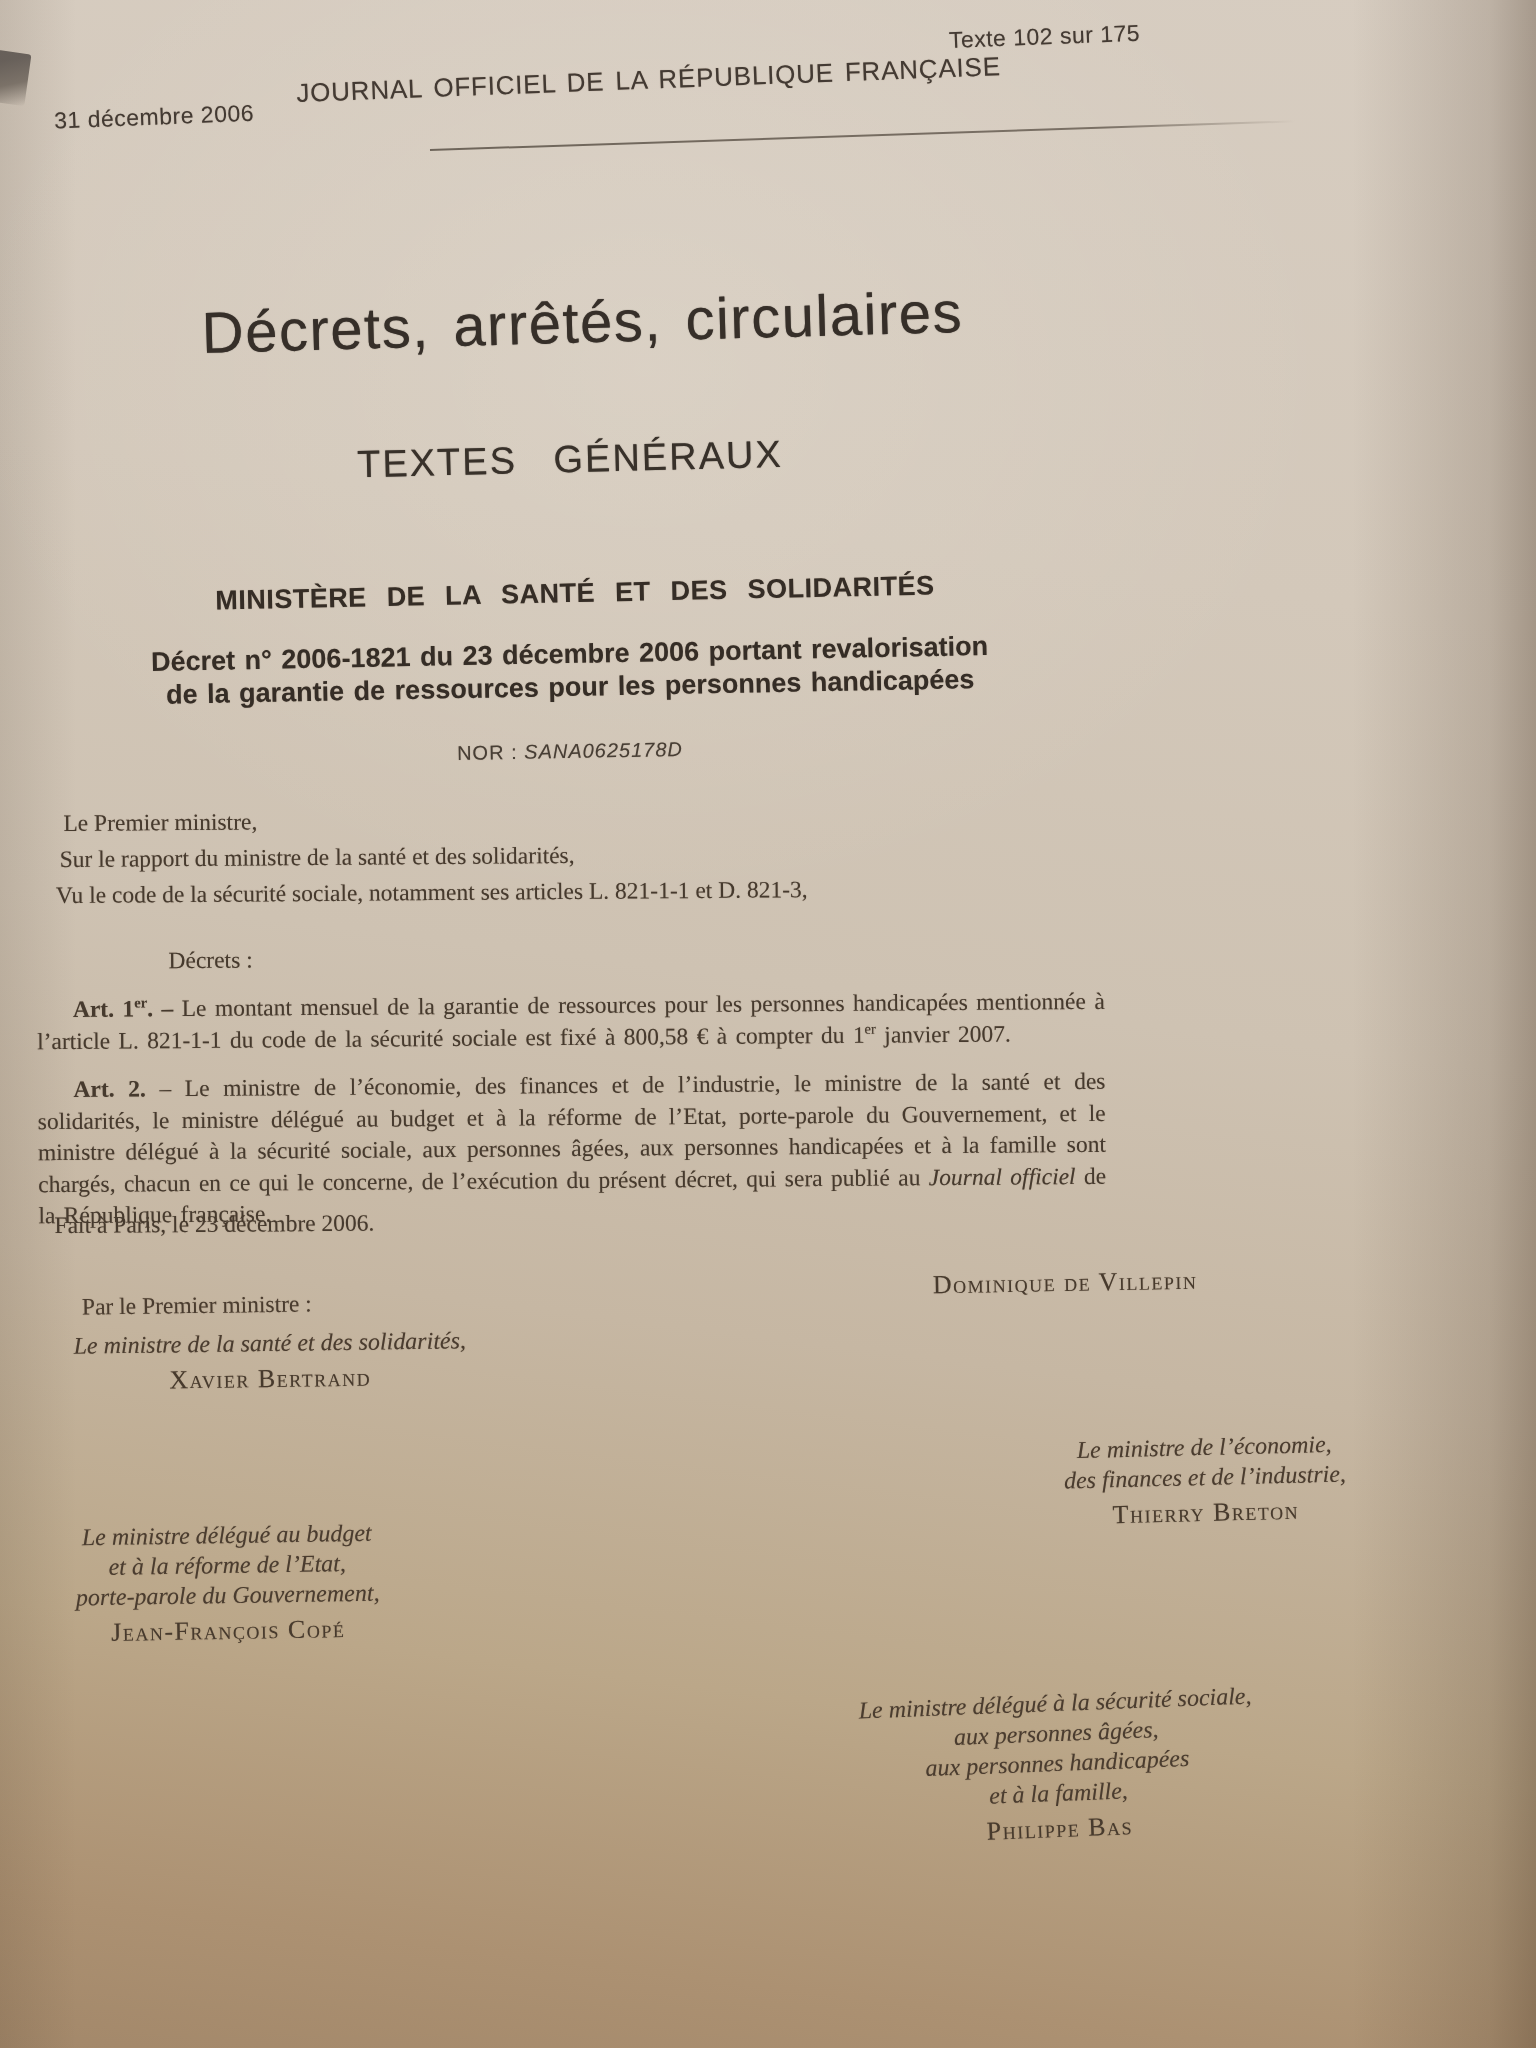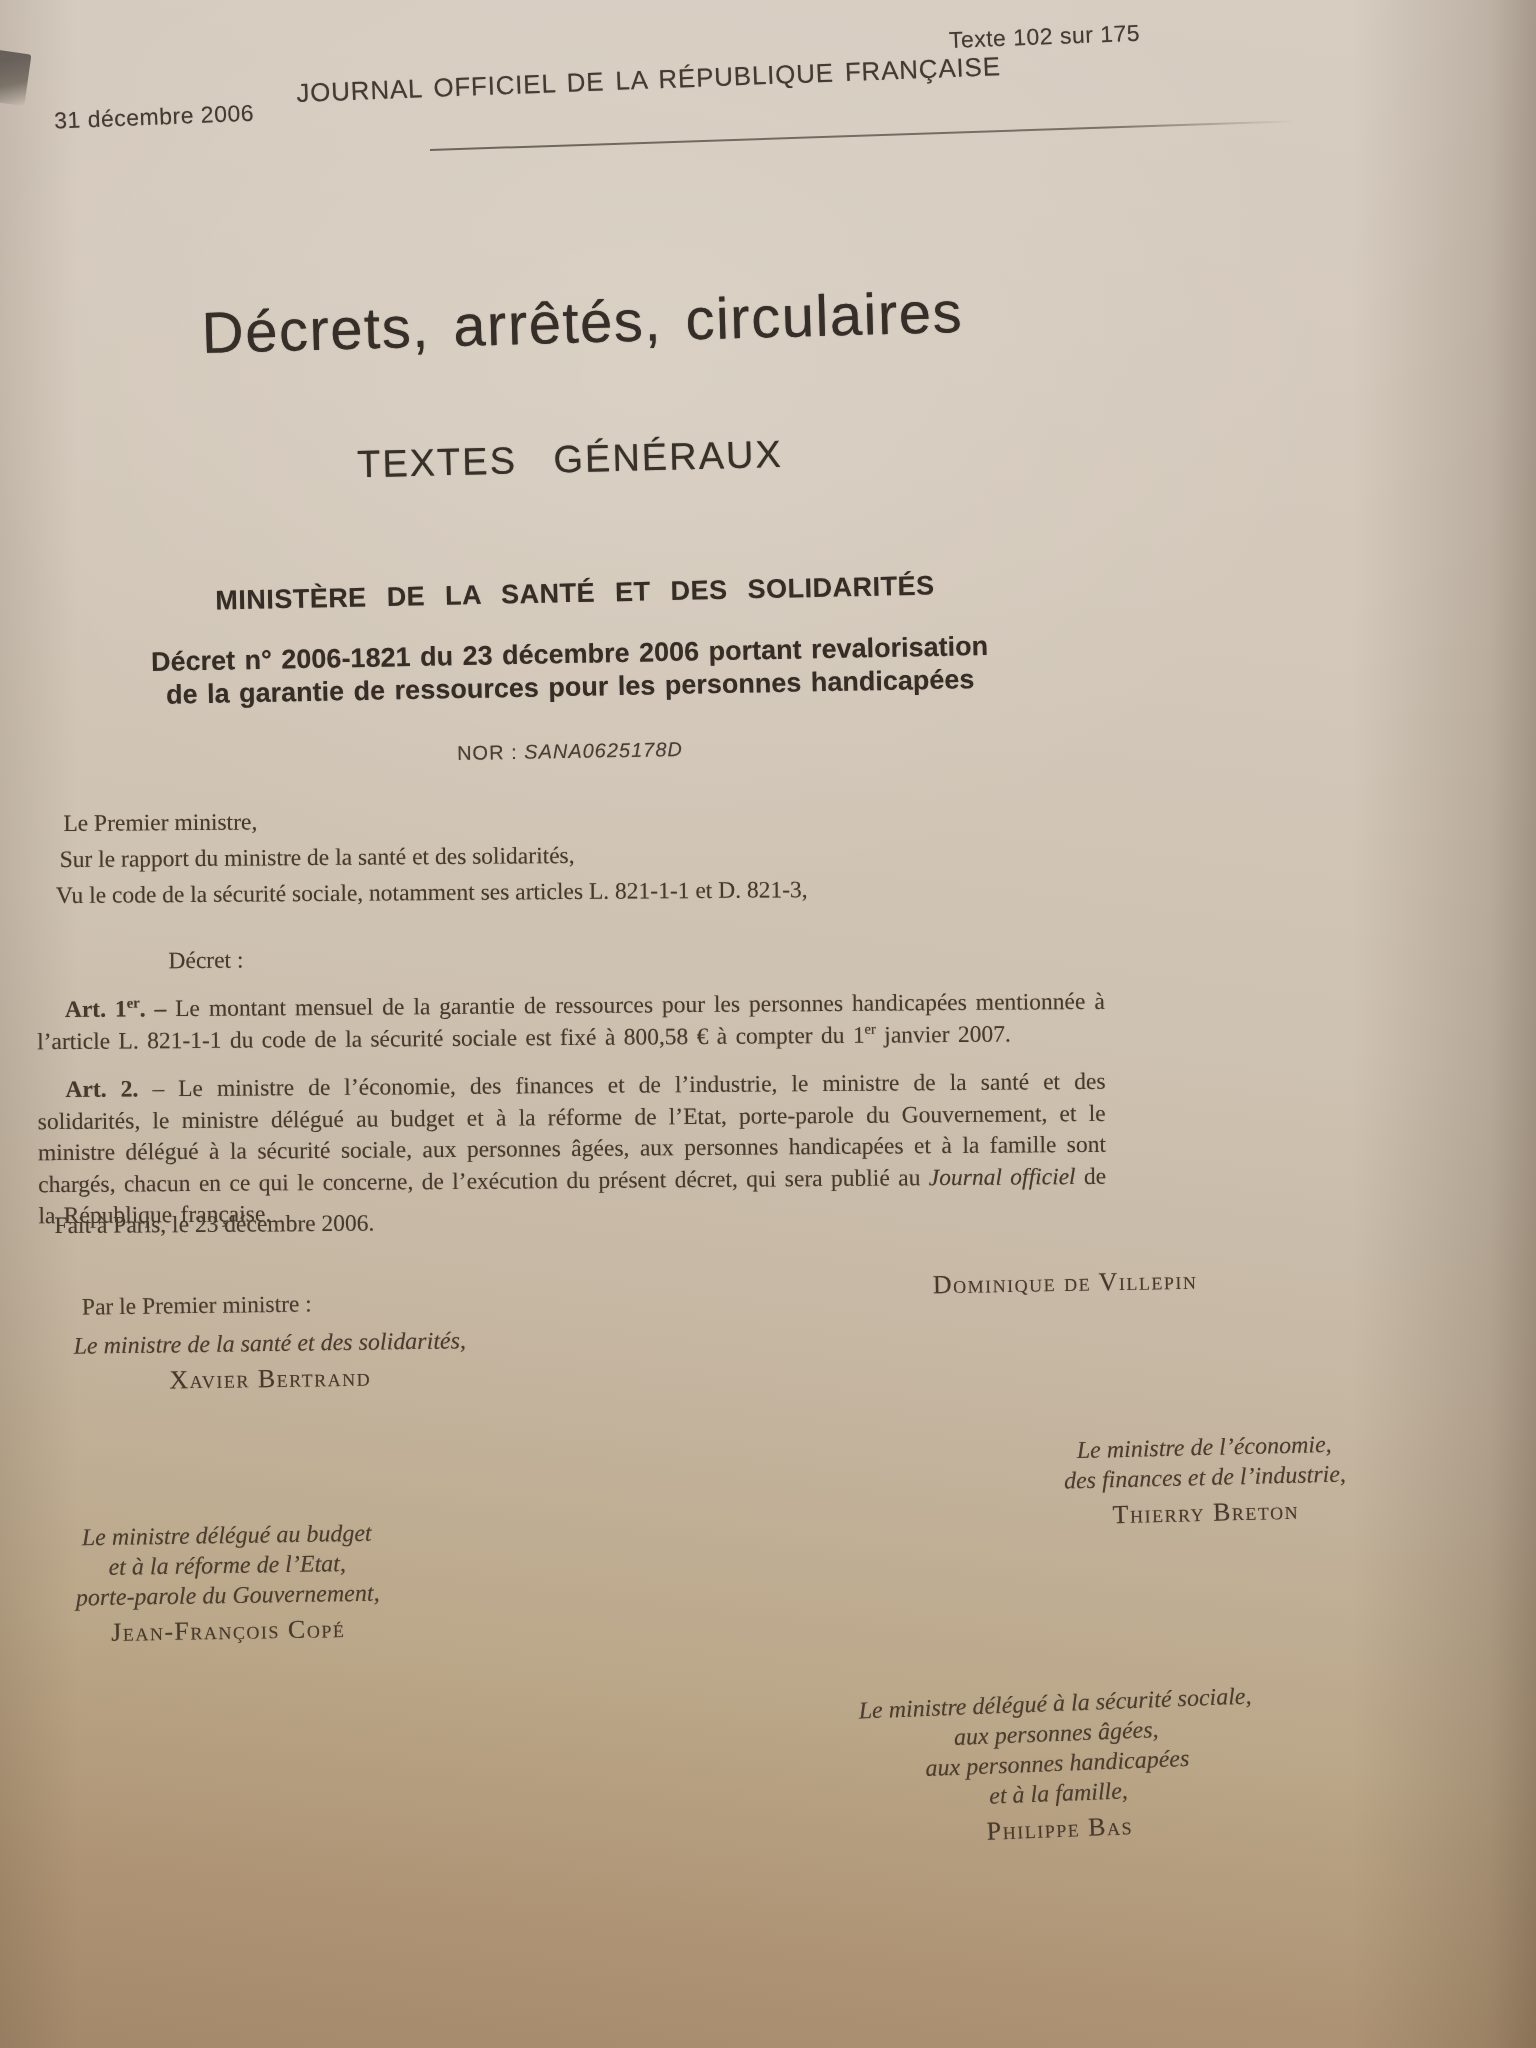--- a/index.html
+++ b/index.html
@@ -91,21 +91,21 @@
   .pre2 { left:60px; top:846px; }
   .pre3 { left:56px; top:882px; }
   .decrete { left:168px; top:948px; font-size:23.5px; }
   .art {
     left:36px; width:1068px;
     font-size:23.5px; line-height:31.5px;
     text-align:justify; text-indent:28px;
     word-spacing:2.5px;
     margin:0;
   }
-  .art b { position:static; font-weight:bold; }
+  .art b { position:static; font-weight:bold;margin-left:8px; }
   .art i { position:static; font-style:italic; }
   .art span, .art sup { position:static; }
   sup { font-size:0.62em; vertical-align:super; line-height:0; }
   .art1 { top:994px; }
   .art2 { top:1074px; }
   .dateline { left:52px; top:1212px; font-size:23.5px; }
 
   .sig { font-family:"Liberation Serif", serif; color:#4a3c2f; text-align:center; }
   .sig .t { position:static; display:block; font-style:italic; font-size:24px; line-height:30px; }
   .sig .n { position:static; display:block; font-style:normal; font-variant:small-caps; font-size:26px; letter-spacing:1.5px; margin-top:6px; color:#473a2d; }
@@ -147,21 +147,21 @@
     <span style="position:static">NOR :</span>
     <i>SANA0625178D</i>
   </div>
 
   <div class="bodytext ink">
 
     <div class="line pre1">Le Premier ministre,</div>
     <div class="line pre2">Sur le rapport du ministre de la santé et des solidarités,</div>
     <div class="line pre3">Vu le code de la sécurité sociale, notamment ses articles L. 821-1-1 et D. 821-3,</div>
 
-    <div class="decrete">Décret :</div>
+    <div class="decrete">Décrets :</div>
 
     <p class="art art1"><b><span>Art. 1</span><sup>er</sup><span>. – </span></b><span>Le montant mensuel de la garantie de ressources pour les personnes handicapées mentionnée à l’article L. 821-1-1 du code de la sécurité sociale est fixé à 800,58 € à compter du 1</span><sup>er</sup><span> janvier 2007.</span></p>
 
     <p class="art art2"><b><span>Art. 2.</span></b><span> – </span><span>Le ministre de l’économie, des finances et de l’industrie, le ministre de la santé et des solidarités, le ministre délégué au budget et à la réforme de l’Etat, porte-parole du Gouvernement, et le ministre délégué à la sécurité sociale, aux personnes âgées, aux personnes handicapées et à la famille sont chargés, chacun en ce qui le concerne, de l’exécution du présent décret, qui sera publié au </span><i>Journal officiel</i><span> de la République française.</span></p>
 
     <div class="line dateline">Fait à Paris, le 23 décembre 2006.</div>
   </div>
 
   <div class="sig sig-villepin ink">
     <span class="n">Dominique de Villepin</span>

